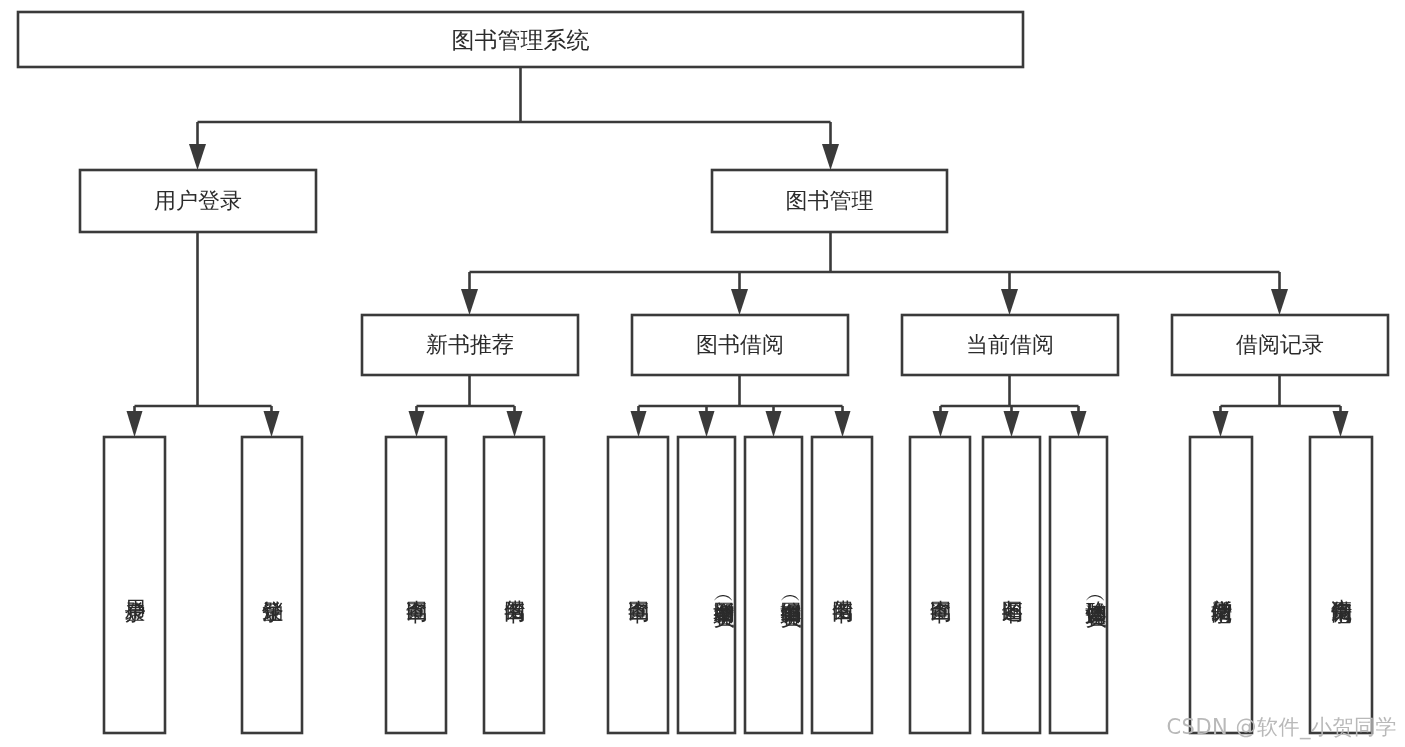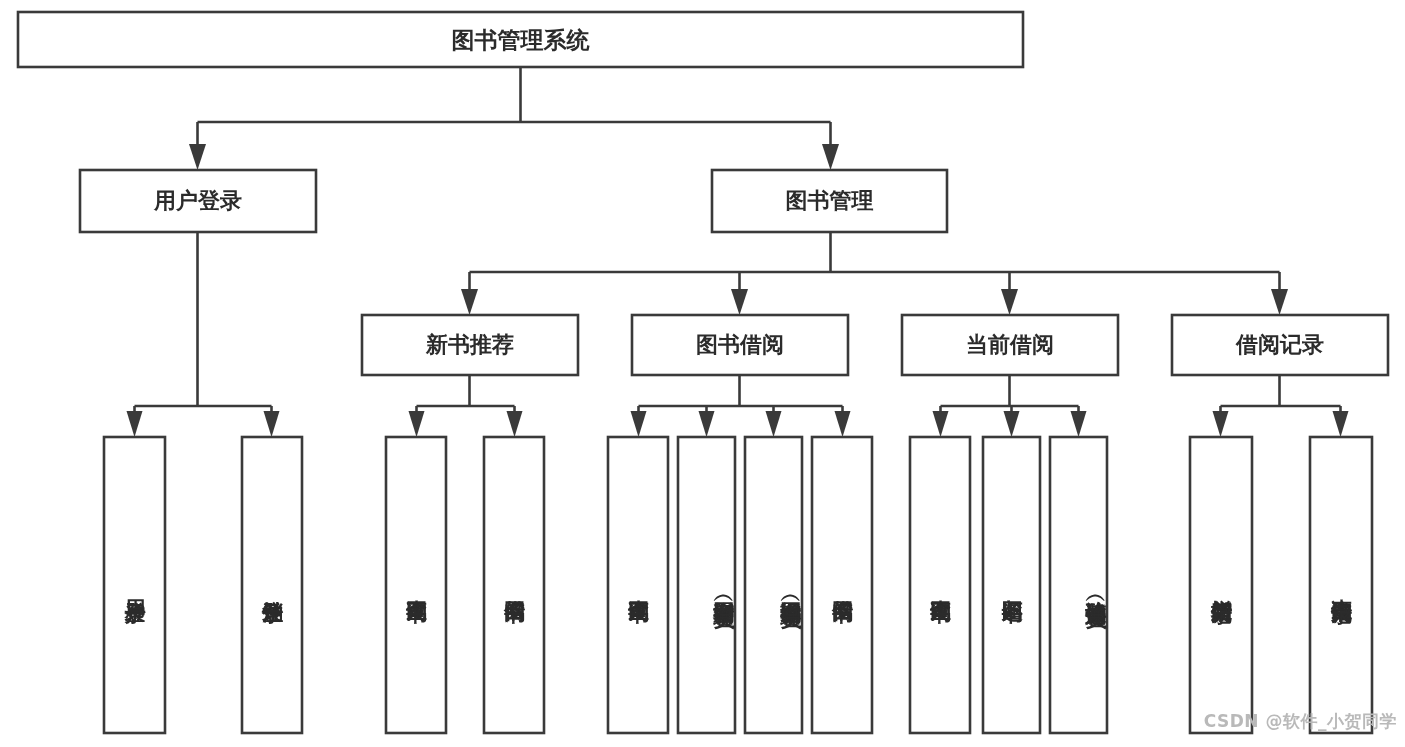--- a/index.html
+++ b/index.html
@@ -12,21 +12,20 @@
     width: 1405px;
     height: 747px;
     font-family: "DejaVu Sans", "Liberation Sans", sans-serif;
     overflow: hidden;
     position: relative;
   }
   #diagram-root {
     position: relative;
     width: 1405px;
     height: 747px;
-    font-weight: bold;
   }
   svg.diagram {
     display: block;
     width: 1405px;
     height: 747px;
   }
   .node-box {
     fill: #ffffff;
     stroke: #3a3a3a;
     stroke-width: 2.6;
@@ -73,23 +72,23 @@
     font-size: 21px;
     line-height: 1.12;
     color: #2b2b2b;
     letter-spacing: 1px;
     white-space: nowrap;
     text-align: center;
   }
   .watermark {
     position: absolute;
     right: 8px;
-    bottom: 14px;
-    font-family: "DejaVu Sans", "Liberation Sans", sans-serif;
-    font-size: 17px;
+    bottom: 6px;
+    font-family: "DejaVu Sans", "Liberation Sans", sans-serif;
+    font-size: 21px;
     color: #b9b9b9;
     letter-spacing: 0.5px;
     white-space: nowrap;
   }
 </style>
 </head>
 <body>
 
 <div id="diagram-root">
 

